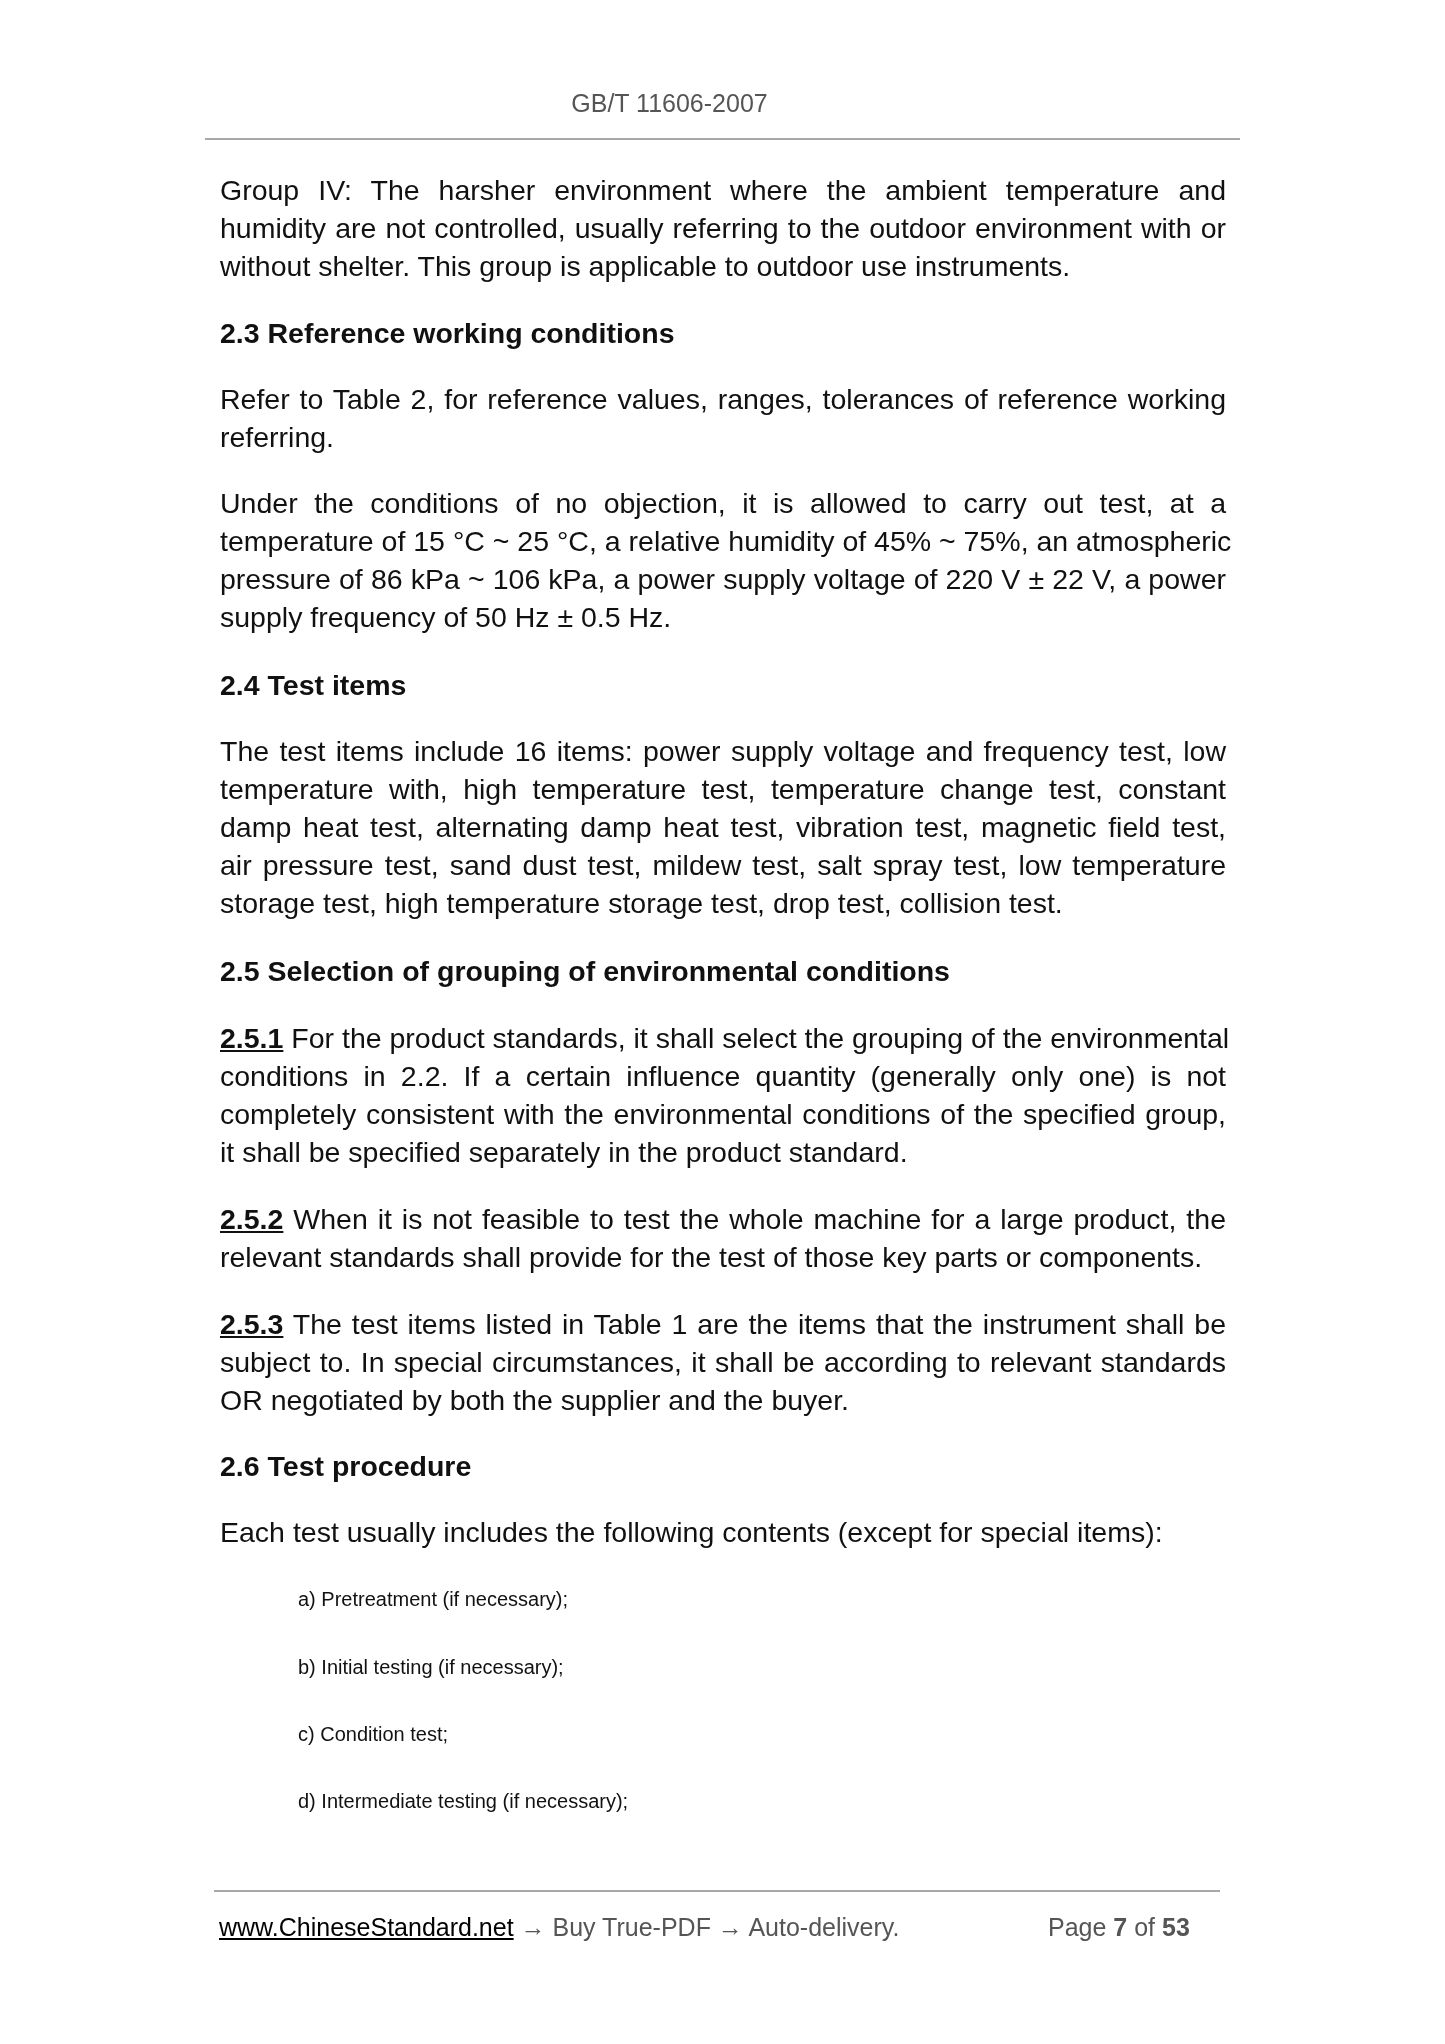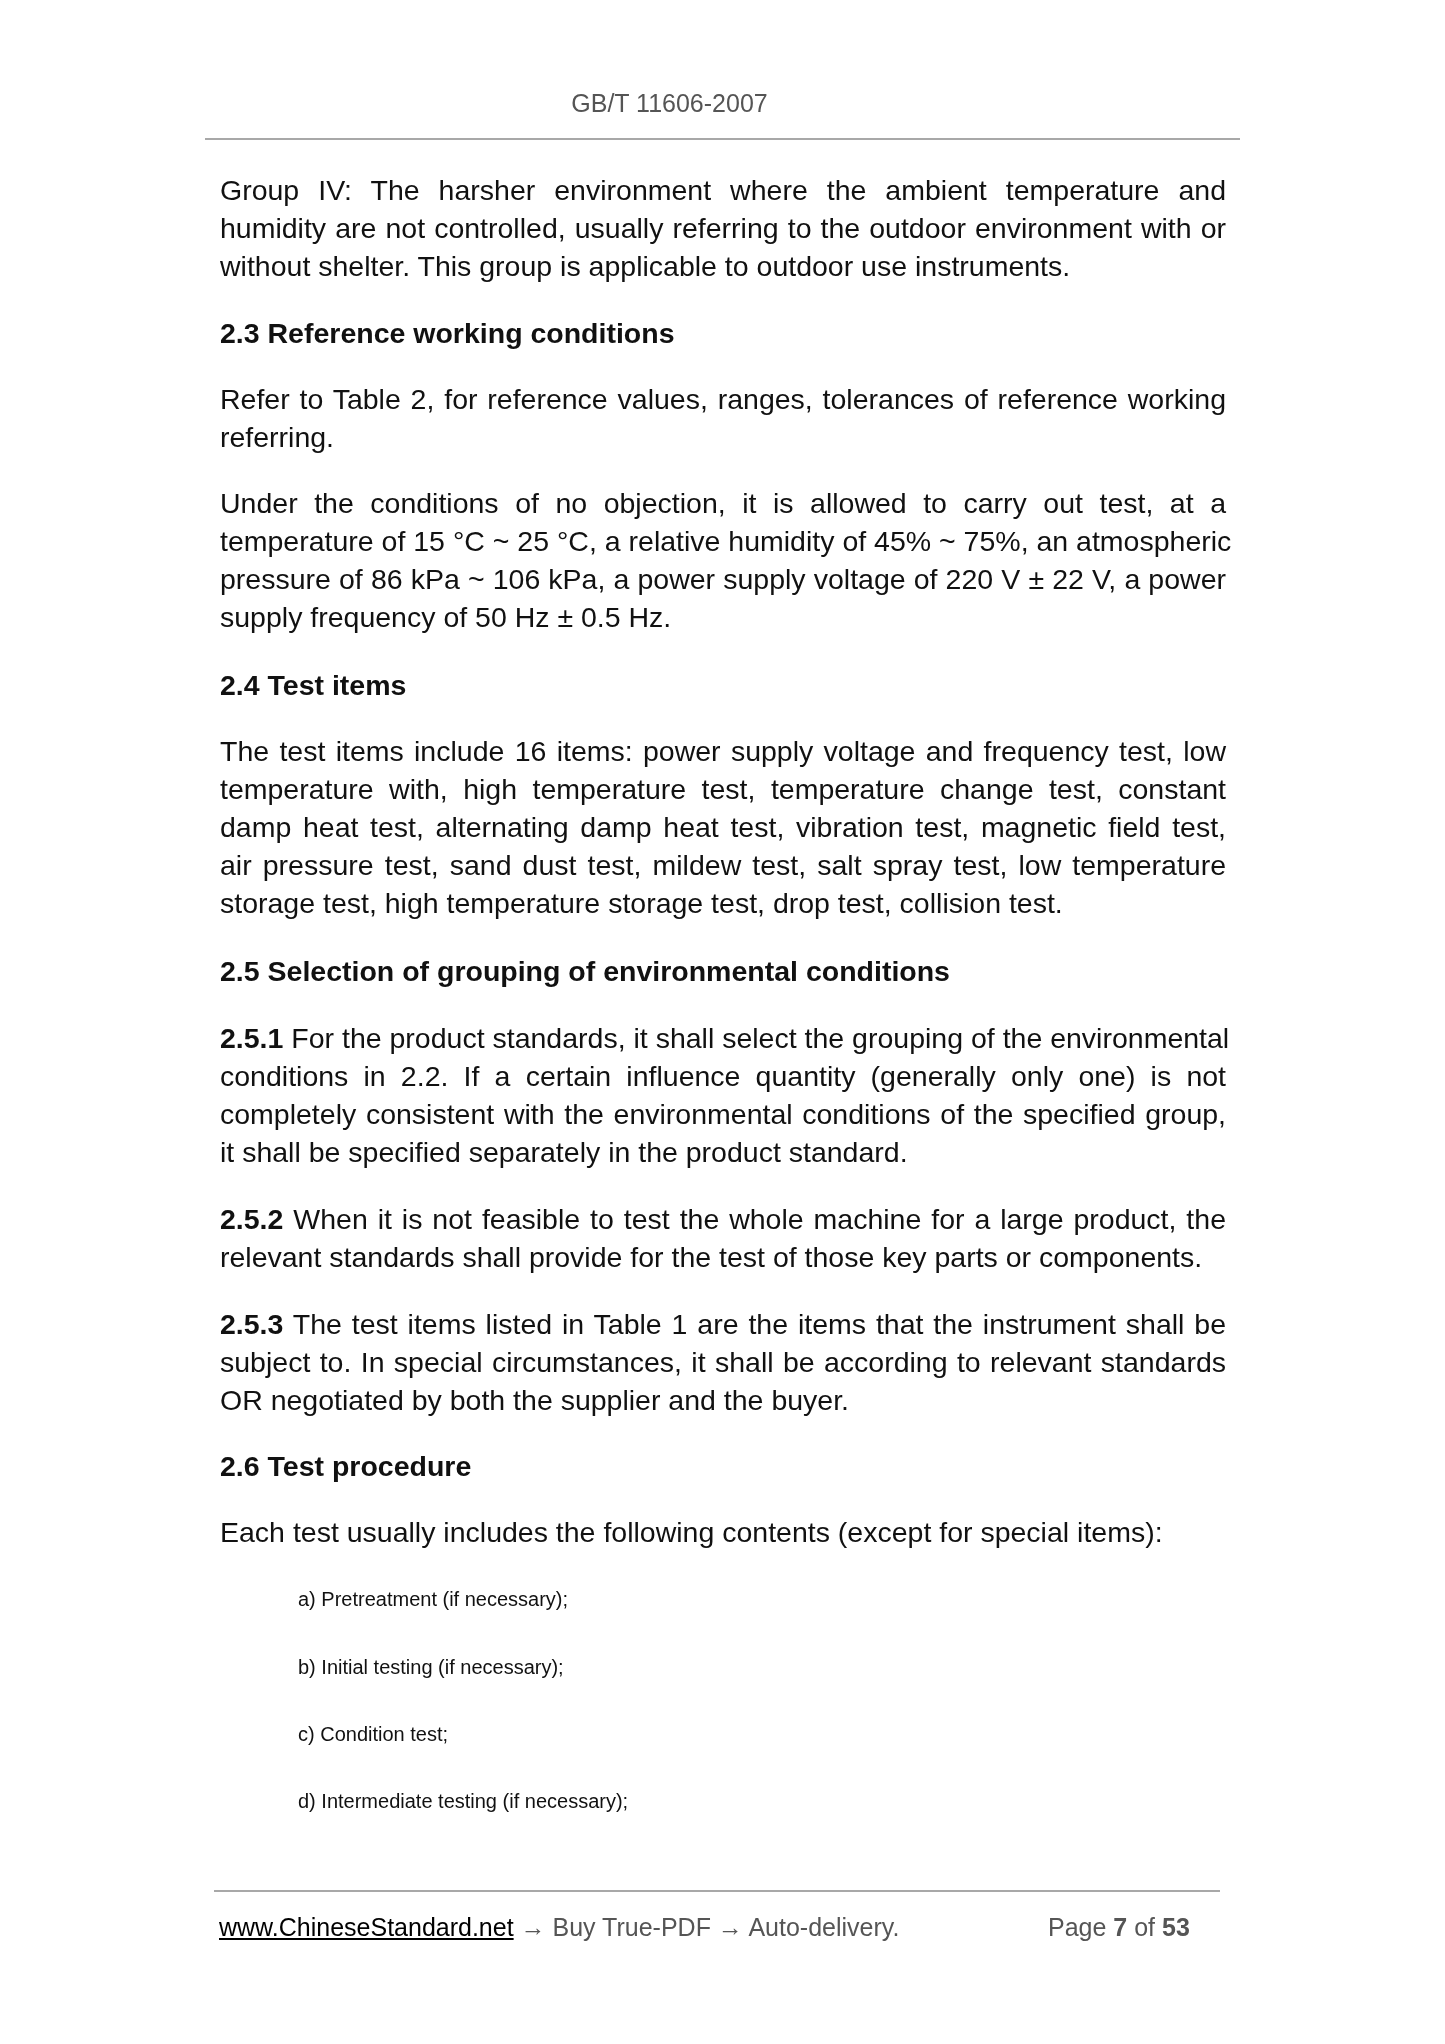--- a/index.html
+++ b/index.html
@@ -6,21 +6,21 @@
   body { width: 1445px; height: 2044px; position: relative; overflow: hidden;
          font-family: "Liberation Sans", "DejaVu Sans", sans-serif; color: #111111; }
   .page-header { position: absolute; left: 0; width: 1339px; top: 88px; text-align: center;
                  font-size: 25px; line-height: 30px; color: #555555; }
   .rule { position: absolute; height: 2px; background: #a8a8a8; }
   .block { position: absolute; left: 220px; width: 1006px; font-size: 28.5px; }
   .line { display: block; height: 38px; line-height: 38px; white-space: nowrap;
           text-align: justify; text-align-last: justify; }
   .line.last { text-align: right; text-align-last: left; }
   .heading { font-weight: bold; }
-  .b { font-weight: bold; }
+  .b { font-weight: bold; text-decoration: underline; }
   .list-item { position: absolute; left: 253px; font-size: 20px; line-height: 38px; white-space: nowrap; margin-left: 45px; }
   .footer { position: absolute; top: 1912px; font-size: 25px; line-height: 30px; color: #555555; white-space: nowrap; }
   .footer a { color: #000000; text-decoration: underline; }
   .footer .num { font-weight: bold; }
 </style>
 </head>
 <body>
 
 <div class="page-header">GB/T 11606-2007</div>
 <div class="rule" style="left:205px; width:1035px; top:138px;"></div>

